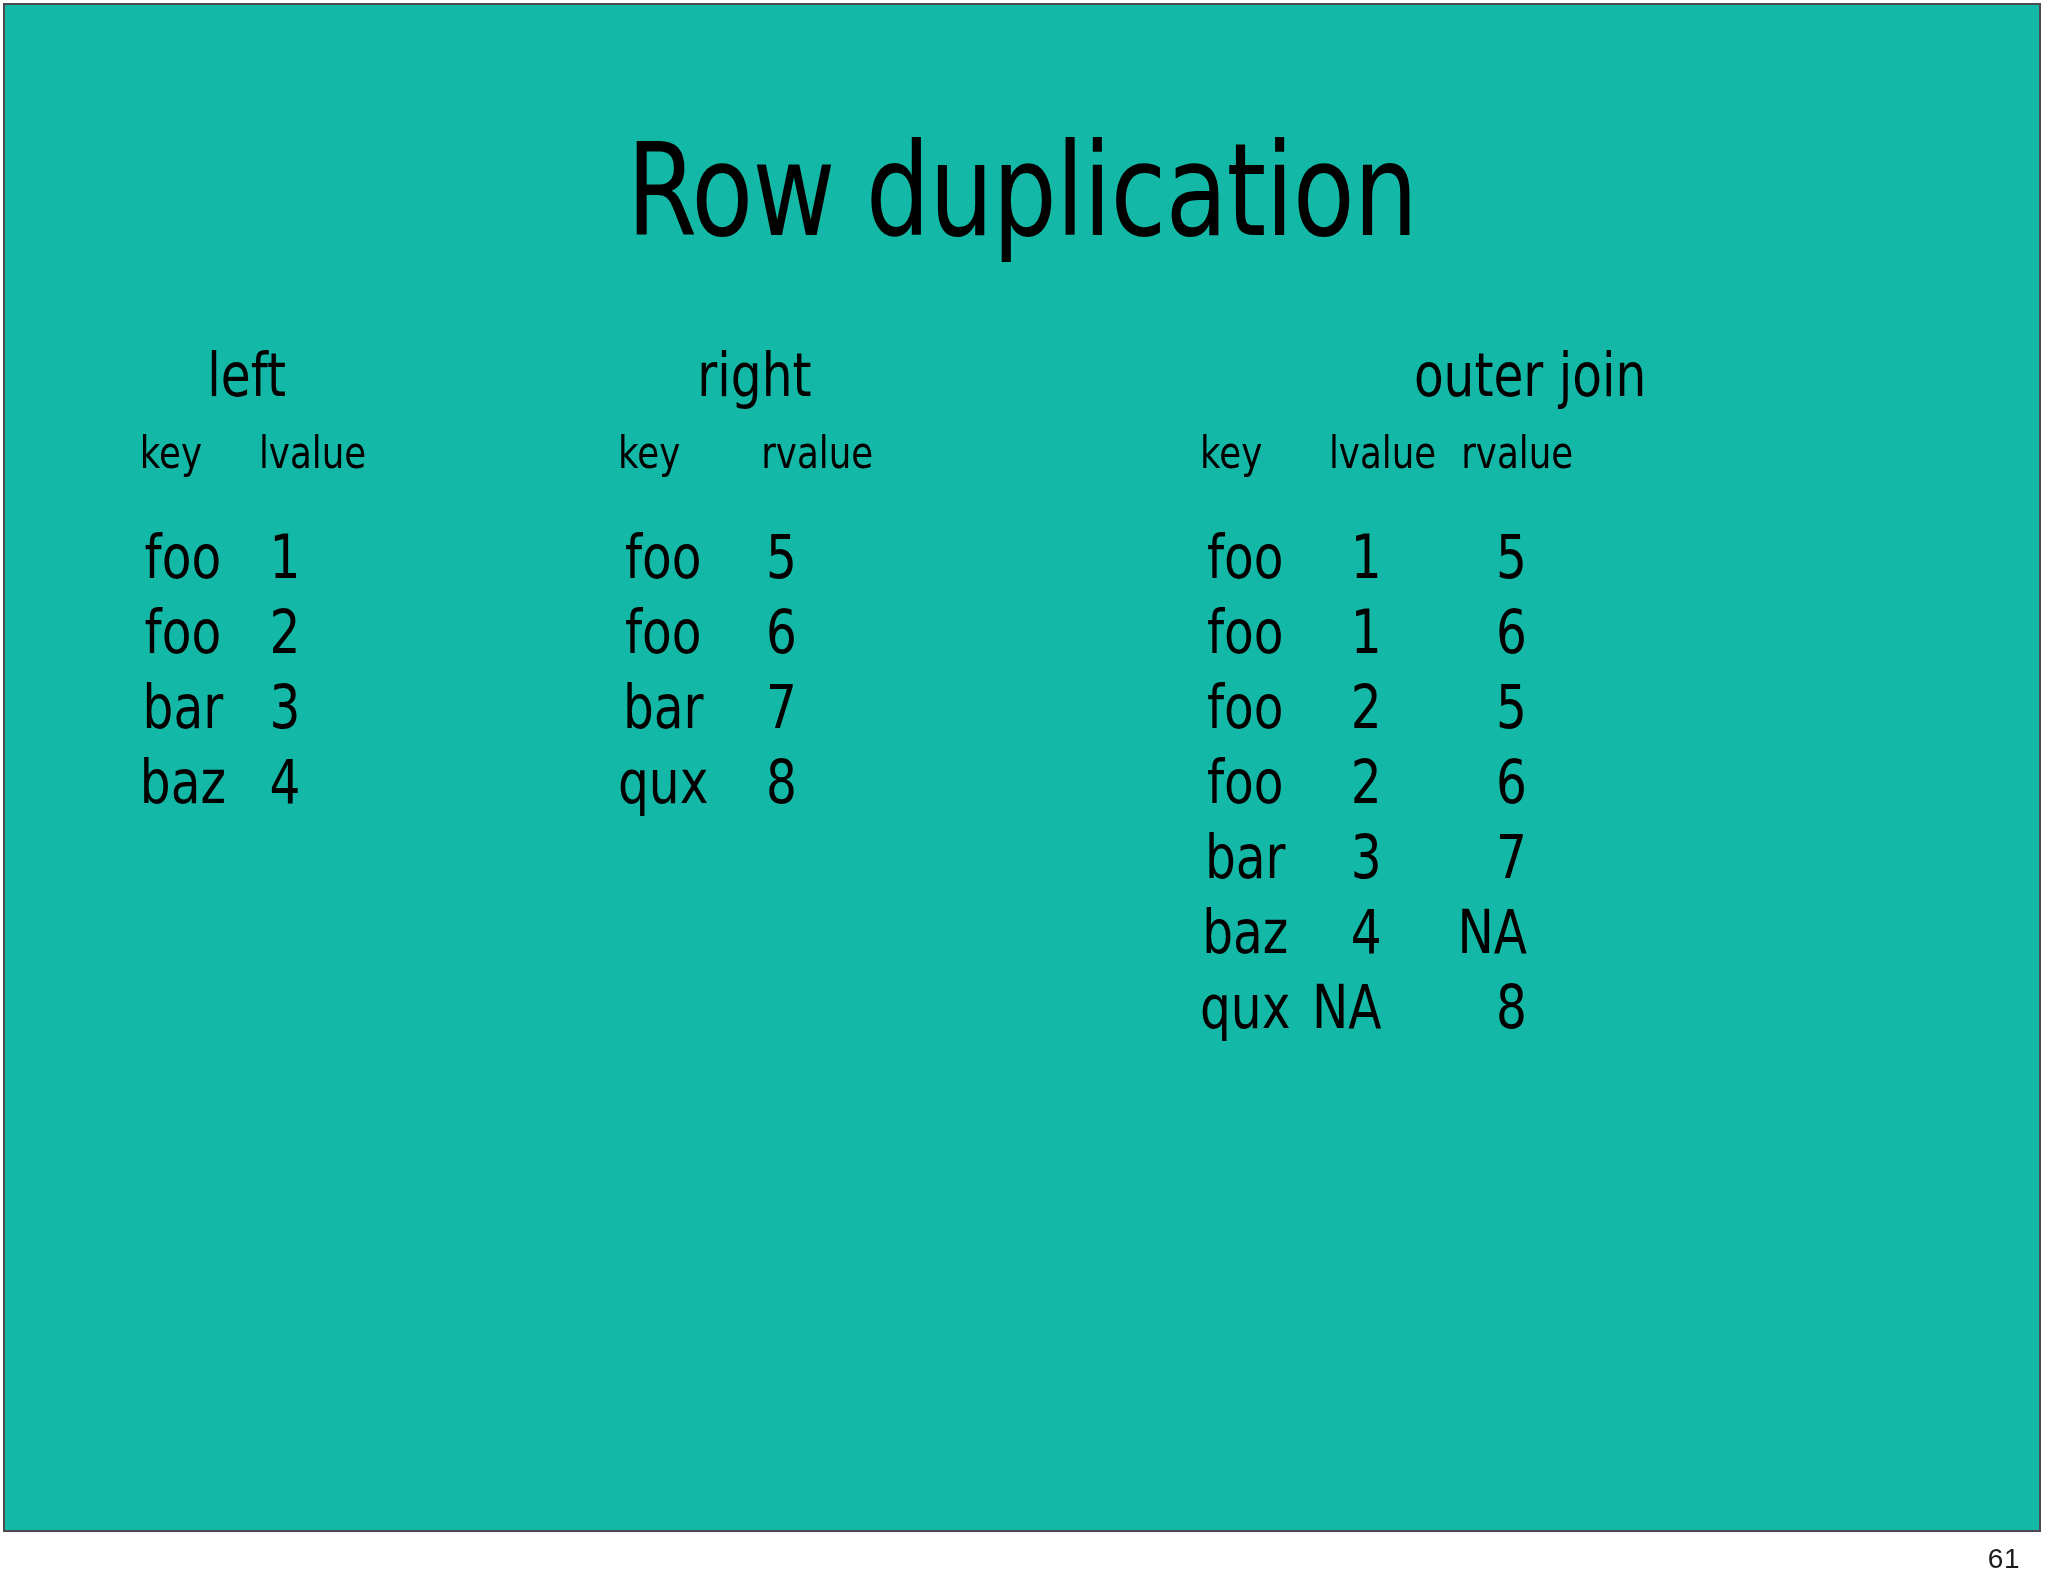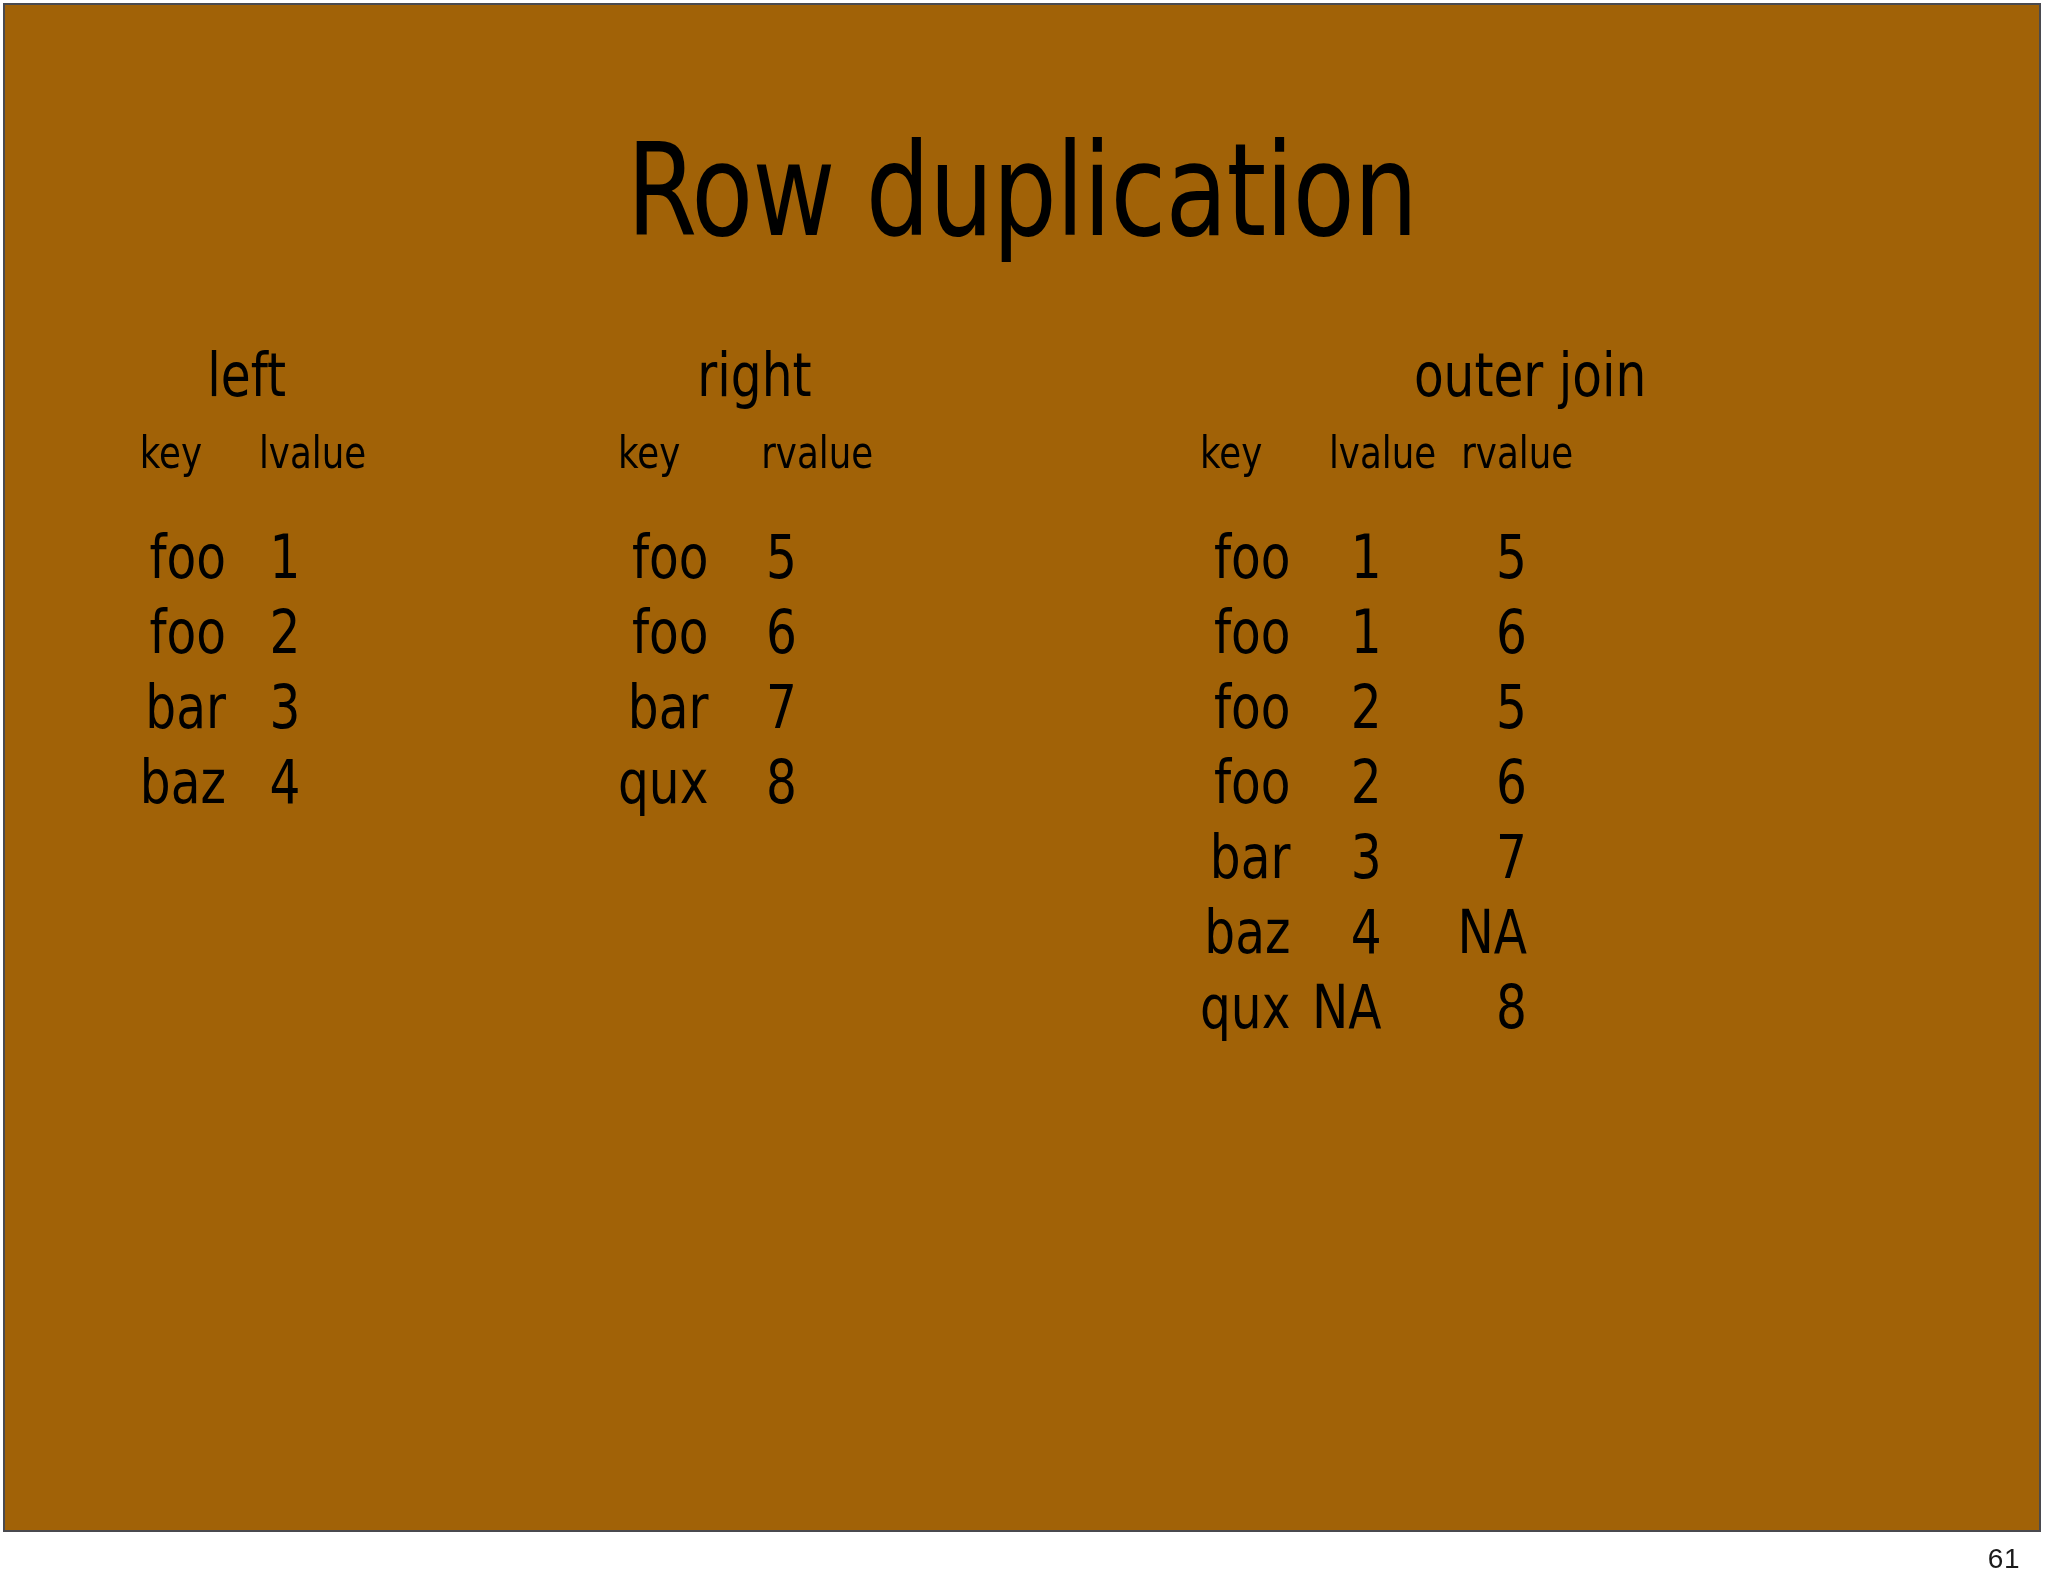--- a/index.html
+++ b/index.html
@@ -14,21 +14,21 @@
     font-family: "Liberation Sans", sans-serif;
     overflow: hidden;
   }
 
   #slide {
     position: absolute;
     left: 3px;
     top: 3px;
     width: 2038px;
     height: 1529px;
-    background: #a16207;
+    background: #14b8a6;
     border: 2px solid #4a4a4f;
     box-sizing: border-box;
   }
 
   #page-number {
     position: absolute;
     right: 28px;
     top: 1543px;
     font-size: 28px;
     color: #1b1b1b;
@@ -85,21 +85,21 @@
     font-size: 44px;
   }
   table.grid td {
     height: 75px;
     font-size: 60px;
   }
   .cell-inner {
     display: block;
     transform: scaleX(0.9);
   }
-  .c-key   { text-align: right; }
+  .c-key   { text-align: center; }
   .c-num   { text-align: right; }
 
   
   #block-left  { left: 130px;  top: 340px; }
   #block-left  .table-caption { left: 68px; top: 0px; }
   #block-left  table.grid { position: absolute; top: 86px; left: 0; }
   #block-left  th.h-key  { width: 128px; text-align: left; }
   #block-left  th.h-val  { width: 180px; text-align: left; padding-left: 22px;}
   #block-left  td.c-key  { width: 128px; }
   #block-left  td.c-num  { width: 180px; padding-right: 68px; }

